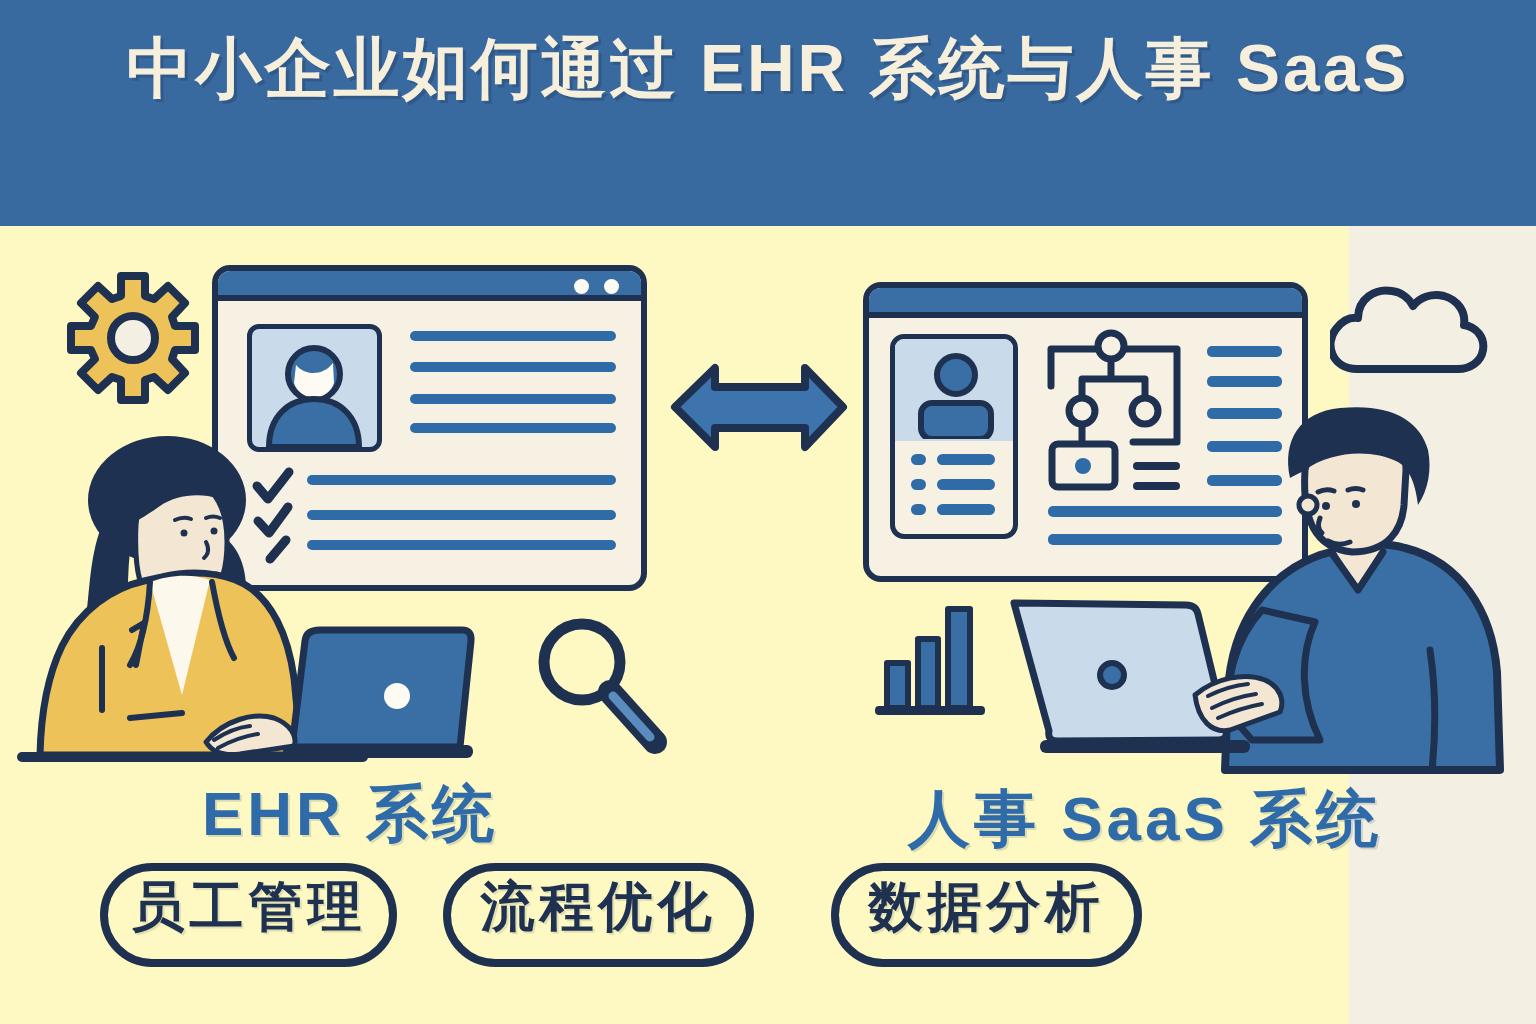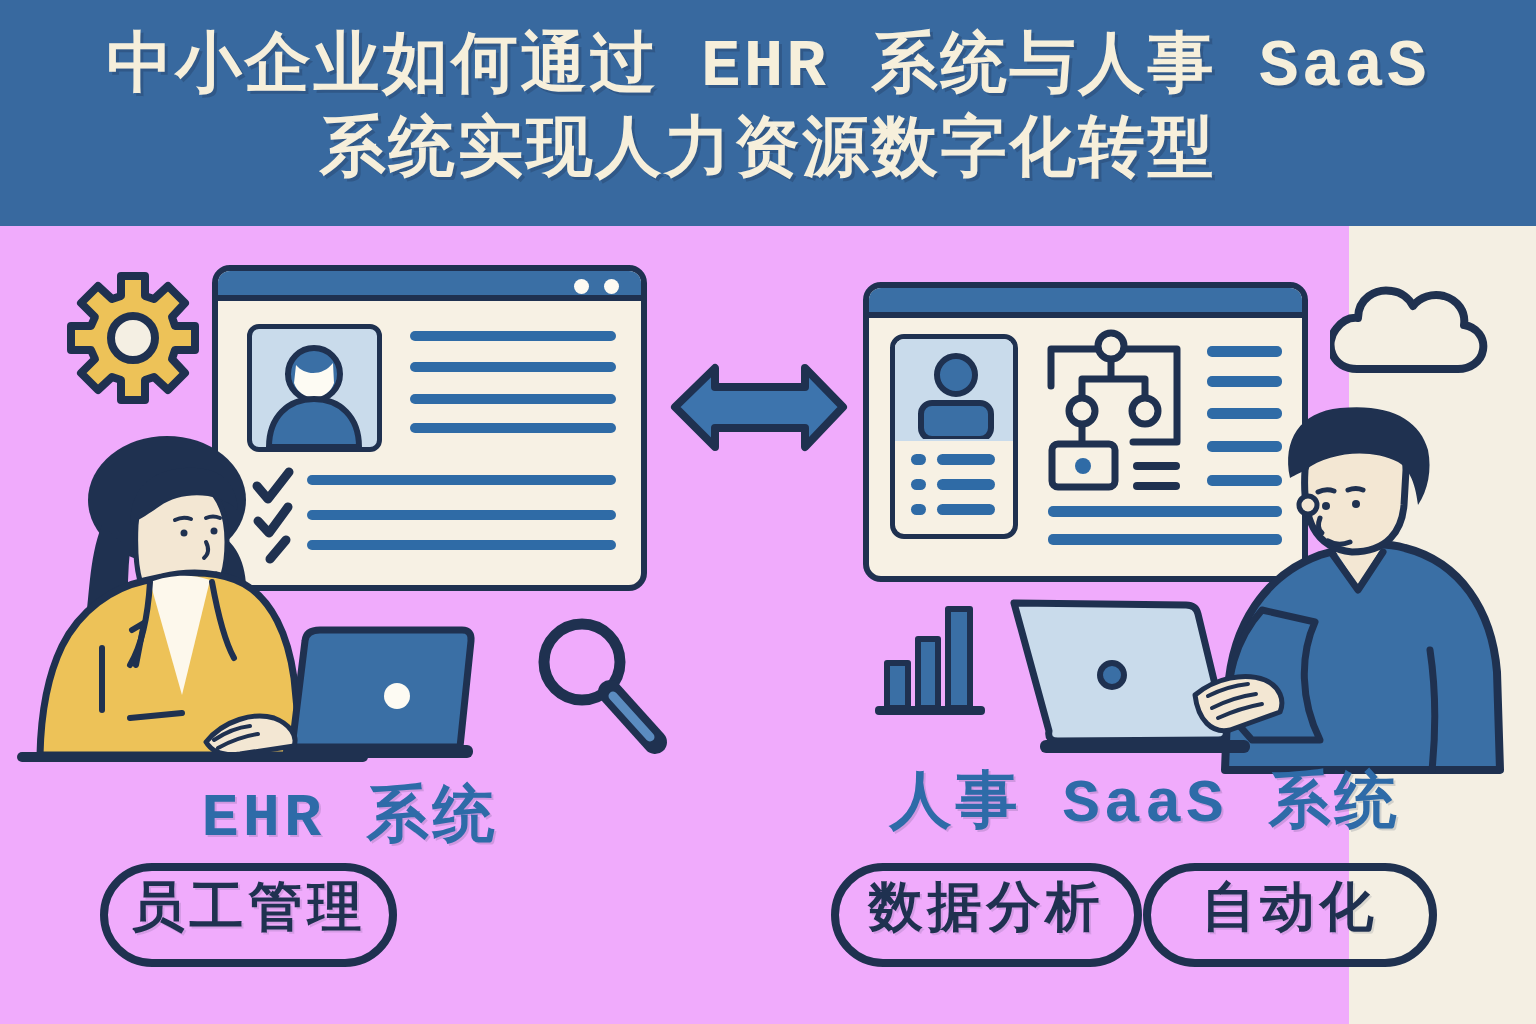--- a/index.html
+++ b/index.html
@@ -1,19 +1,19 @@
 <!DOCTYPE html>
 <html><head>
 <meta charset="utf-8">
 <style>
   * { margin:0; padding:0; box-sizing:border-box; }
   html,body { width:1536px; height:1024px; overflow:hidden; }
   body { font-family:"Liberation Sans","DejaVu Sans",sans-serif; background:#f4efe3; }
 
-  .canvas { position:relative; width:1349px; height:1024px; background:#f0abfc;font-family:Liberation Mono, monospace; }
+  .canvas { position:relative; width:1349px; height:1024px; background:#fef9c3; }
 
   
   .banner {
     width:1536px; height:226px; background:#38699f;
     text-align:center; padding-top:26px;
   }
   .banner-line {
     color:#f6efdb; font-size:66px; font-weight:800; line-height:84px;
     letter-spacing:3px; text-shadow:3px 3px 0 rgba(23,38,66,0.25);
     white-space:nowrap;
@@ -65,21 +65,20 @@
 
   .desk-line { background:#1f3150; border-radius:5px; }
 </style>
 </head>
 <body>
 
 <div class="canvas">
 
   <header class="banner">
     <div class="banner-line">中小企业如何通过 EHR 系统与人事 SaaS</div>
-    <div class="banner-line">系统实现人力资源数字化转型</div>
   </header>
 
   <div class="scene">
 
     <svg style="left:60px;top:44px" width="150" height="150" viewBox="0 0 150 150">
       <polygon points="115,56 135,56 135,80 115,80 112,89 125,103 108,120 94,107 85,110 85,130 61,130 61,110 52,107 38,120 21,103 35,89 31,80 11,80 11,56 31,56 35,47 21,33 38,16 52,29 61,26 61,6 85,6 85,26 94,29 108,16 125,33 112,47" fill="#edc258" stroke="#1f3150" stroke-width="8" stroke-linejoin="round"></polygon>
       <circle cx="73" cy="68" r="22" fill="#f4efe3" stroke="#1f3150" stroke-width="8"></circle>
     </svg>
 
     <div class="window window-left">
@@ -242,26 +241,26 @@
       <circle cx="112" cy="80" r="12" fill="#3a6fa5" stroke="#1f3150" stroke-width="6"></circle>
       <rect x="40" y="145" width="210" height="13" rx="6" fill="#1f3150"></rect>
     </svg>
 
     <svg style="left:1180px;top:434px" width="120" height="90" viewBox="0 0 120 90">
       <path d="M 15,35 C 35,18 65,12 85,20 C 100,27 105,40 100,52 L 50,70 C 32,74 18,60 15,35 Z" fill="#f3e7d3" stroke="#1f3150" stroke-width="5" stroke-linejoin="round"></path>
       <path d="M 28,36 Q 48,26 68,24 M 32,48 Q 54,37 76,34 M 38,58 Q 60,48 82,44" fill="none" stroke="#1f3150" stroke-width="4" stroke-linecap="round"></path>
     </svg>
 
     <div class="sys-label" style="left:140px;top:546px;width:420px">EHR 系统</div>
-    <div class="sys-label" style="left:880px;top:532px;width:530px">人事 SaaS 系统</div>
+    <div class="sys-label" style="left:880px;top:551px;width:530px">人事 SaaS 系统</div>
 
     <div class="pill" style="left:100px;width:297px">
       <span>员工管理</span>
     </div>
+    <div class="pill" style="left:443px;width:311px">
+      <span>流程优化</span>
+    </div>
     <div class="pill" style="left:831px;width:311px">
       <span>数据分析</span>
     </div>
-    <div class="pill" style="left:1143px;width:294px">
-      <span>自动化</span>
-    </div>
 
   </div>
 </div>
 
 </body></html>

